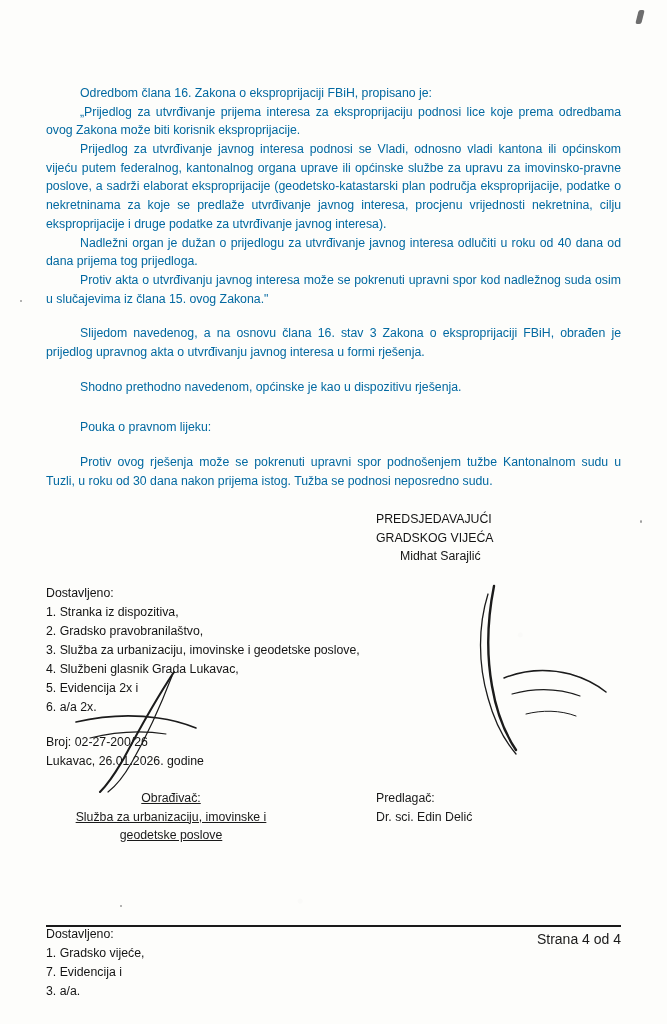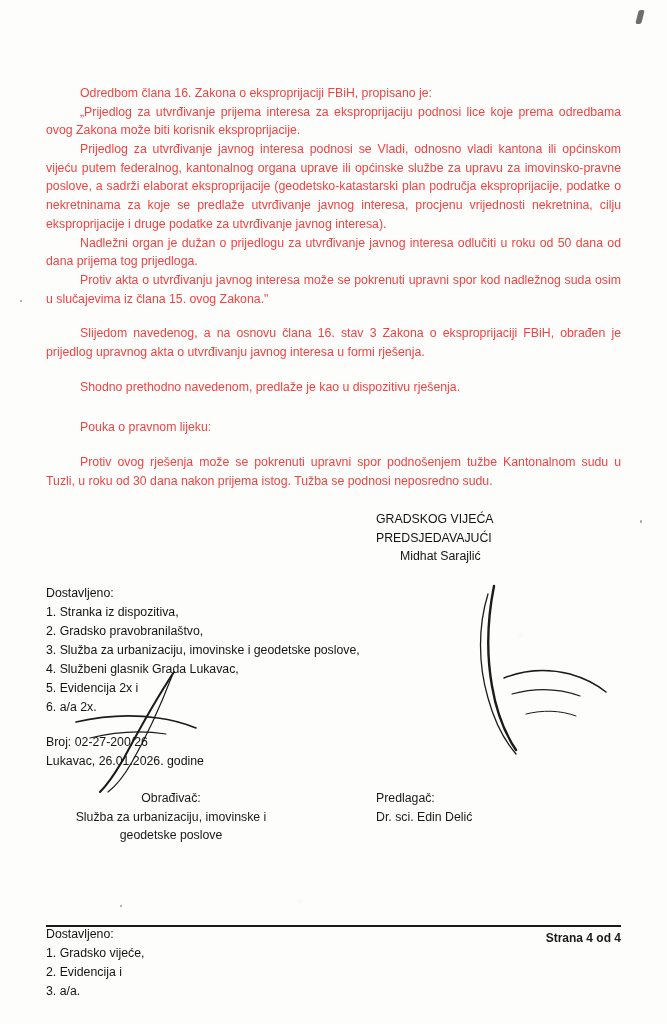--- a/index.html
+++ b/index.html
@@ -36,21 +36,21 @@
     position: absolute;
     left: 46px;
     top: 84px;
     width: 575px;
   }
   p.para {
     margin: 0 0 0 0;
     font-size: 12.3px;
     line-height: 1.52;
     text-align: justify;
-    color: #ef4444;
+    color: #0369a1;
   }
   p.para.indent {
     text-indent: 34px;
   }
   .gap-md { height: 16px; }
   .gap-lg { height: 22px; }
   .bold {
     font-weight: normal;
   }
   .sign-block {
@@ -81,20 +81,21 @@
     height: 108px;
     font-size: 12.3px;
     line-height: 1.5;
   }
   .dual-sign .left {
     position: absolute;
     left: 0;
     top: 0;
     width: 250px;
     text-align: center;
+    text-decoration: underline;
   }
   .dual-sign .right {
     position: absolute;
     left: 330px;
     top: 0;
     width: 240px;
     text-align: left;
   }
   .list-block2 {
     margin-top: 28px;
@@ -106,23 +107,22 @@
     position: absolute;
     left: 46px;
     right: 46px;
     top: 925px;
     border-top: 2px solid #1a1a1a;
   }
   .footer-text {
     position: absolute;
     right: 46px;
     top: 931px;
-    font-size: 12px;
+    font-size: 14px;
     color: #1a1a1a;
-    font-weight: bold;
   }
   .sig-svg {
     position: absolute;
     pointer-events: none;
   }
   .sig-a {
     left: 62px;
     top: 666px;
     width: 170px;
     height: 130px;
@@ -154,38 +154,38 @@
 
   <div class="speck" style="left:20px;top:300px;width:2px;height:2px;"></div>
   <div class="speck" style="left:640px;top:520px;width:2px;height:3px;"></div>
   <div class="speck" style="left:120px;top:905px;width:2px;height:2px;"></div>
 
   <div class="body-area">
 
     <p class="para indent">Odredbom člana 16. Zakona o eksproprijaciji FBiH, propisano je:</p>
     <p class="para indent">„Prijedlog za utvrđivanje prijema interesa za eksproprijaciju podnosi lice koje prema odredbama ovog Zakona može biti korisnik eksproprijacije.</p>
     <p class="para indent">Prijedlog za utvrđivanje javnog interesa podnosi se Vladi, odnosno vladi kantona ili općinskom vijeću putem federalnog, kantonalnog organa uprave ili općinske službe za upravu za imovinsko-pravne poslove, a sadrži elaborat eksproprijacije (geodetsko-katastarski plan područja eksproprijacije, podatke o nekretninama za koje se predlaže utvrđivanje javnog interesa, procjenu vrijednosti nekretnina, cilju eksproprijacije i druge podatke za utvrđivanje javnog interesa).</p>
-    <p class="para indent">Nadležni organ je dužan o prijedlogu za utvrđivanje javnog interesa odlučiti u roku od  50 dana od dana prijema tog prijedloga.</p>
+    <p class="para indent">Nadležni organ je dužan o prijedlogu za utvrđivanje javnog interesa odlučiti u roku od  40 dana od dana prijema tog prijedloga.</p>
     <p class="para indent">Protiv akta o utvrđivanju javnog interesa može se pokrenuti upravni spor kod nadležnog suda osim u slučajevima iz člana 15. ovog Zakona."</p>
 
     <div class="gap-md"></div>
     <p class="para indent">Slijedom navedenog, a na osnovu člana 16. stav 3 Zakona o eksproprijaciji FBiH, obrađen je prijedlog upravnog akta o utvrđivanju javnog interesa u formi rješenja.</p>
 
     <div class="gap-md"></div>
-    <p class="para indent">Shodno prethodno navedenom, predlaže je kao u dispozitivu rješenja.</p>
+    <p class="para indent">Shodno prethodno navedenom, općinske je kao u dispozitivu rješenja.</p>
 
     <div class="gap-lg"></div>
     <p class="para bold" style="text-indent:34px;">Pouka o pravnom lijeku:</p>
 
     <div class="gap-md"></div>
     <p class="para indent">Protiv ovog rješenja može se pokrenuti upravni spor podnošenjem tužbe Kantonalnom sudu u Tuzli, u roku od 30 dana nakon prijema istog. Tužba se podnosi neposredno sudu.</p>
 
     <div class="sign-block">
+      <div>PREDSJEDAVAJUĆI</div>
       <div>GRADSKOG VIJEĆA</div>
-      <div>PREDSJEDAVAJUĆI</div>
       <div style="margin-left:24px;">Midhat Sarajlić</div>
     </div>
 
     <div class="list-block">
       <div class="li">Dostavljeno:</div>
       <div class="li">1. Stranka iz dispozitiva,</div>
       <div class="li">2. Gradsko pravobranilaštvo,</div>
       <div class="li">3. Služba za urbanizaciju, imovinske i geodetske poslove,</div>
       <div class="li">4. Službeni glasnik Grada Lukavac,</div>
       <div class="li">5. Evidencija 2x i</div>
@@ -205,21 +205,21 @@
       </div>
       <div class="right">
         <div>Predlagač:</div>
         <div>Dr. sci. Edin Delić</div>
       </div>
     </div>
 
     <div class="list-block2">
       <div class="li">Dostavljeno:</div>
       <div class="li">1. Gradsko vijeće,</div>
-      <div class="li">2. Evidencija i</div>
+      <div class="li">7. Evidencija i</div>
       <div class="li">3. a/a.</div>
     </div>
 
   </div>
 
   <svg class="sig-svg sig-a" viewBox="0 0 170 130">
     <path d="M112 6 C96 30, 78 62, 62 92 C54 106, 46 118, 38 126" fill="none" stroke="#1b1b1b" stroke-width="2.1" stroke-linecap="round"></path>
     <path d="M110 10 C100 36, 86 68, 70 96 C62 110, 54 120, 46 126" fill="none" stroke="#1b1b1b" stroke-width="1.2" stroke-linecap="round"></path>
     <path d="M14 56 C40 50, 68 48, 96 52 C112 54, 124 58, 134 62" fill="none" stroke="#1b1b1b" stroke-width="1.6" stroke-linecap="round"></path>
     <path d="M28 72 C52 66, 78 64, 104 68" fill="none" stroke="#1b1b1b" stroke-width="1.1" stroke-linecap="round"></path>

